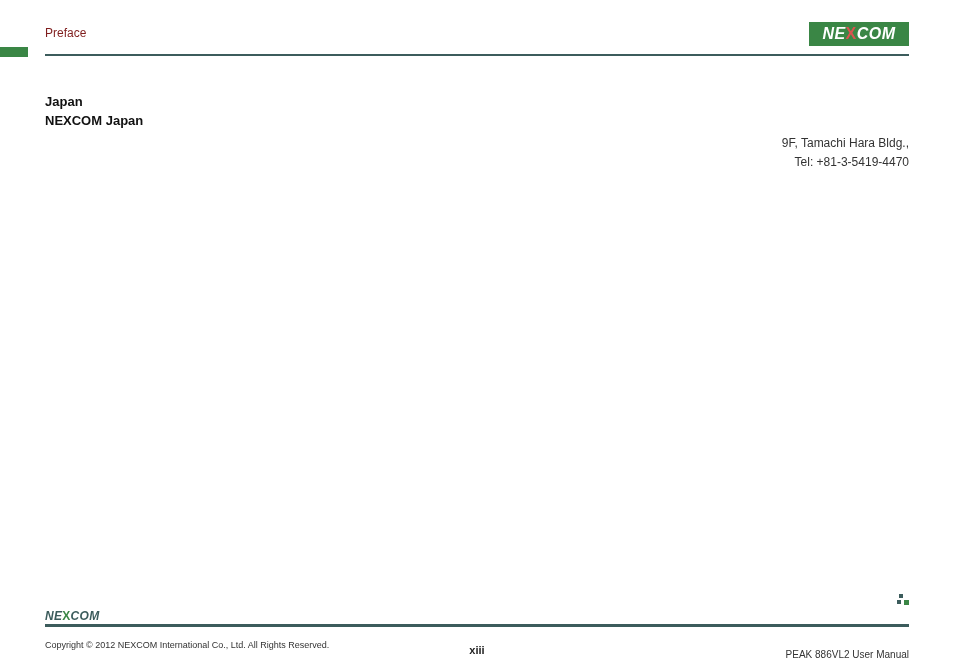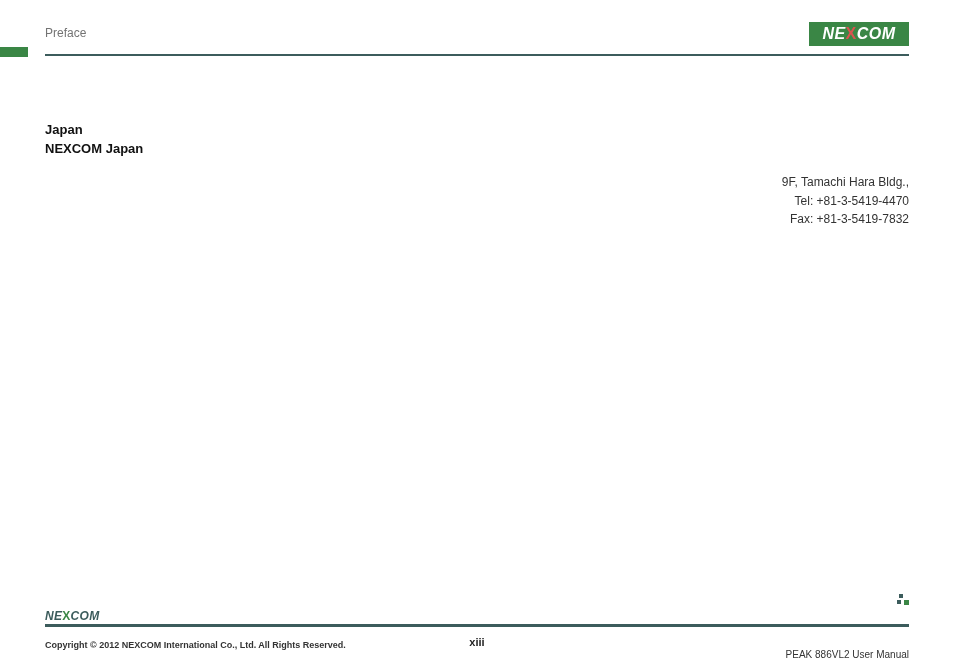--- a/index.html
+++ b/index.html
@@ -21,21 +21,21 @@
       position: relative;
     }
     .header {
       display: flex;
       justify-content: space-between;
       align-items: flex-start;
       padding-bottom: 6px;
     }
     .header-title {
       font-size: 12px;
-      color: #737373;
+      color: #7f1d1d;
       padding-top: 4px;
     }
     .logo-main {
       width: 100px;
       height: 24px;
       background: #3a8645;
       display: flex;
       align-items: center;
       justify-content: center;
       position: relative;
@@ -60,33 +60,33 @@
     }
     .rule-accent-block {
       position: absolute;
       left: 0;
       top: 47px;
       width: 28px;
       height: 10px;
       background: #3a8645;
     }
     .content {
-      padding-top: 66px;
+      padding-top: 38px;
     }
     .country-heading {
       font-size: 13px;
       font-weight: bold;
       color: #111;
       margin-bottom: 4px;
     }
     .company-heading {
       font-size: 13px;
       font-weight: bold;
       color: #111;
-      margin-bottom: 17px;
+      margin-bottom: 6px;
     }
     .address-line {
       font-size: 12px;
       color: #333;
       line-height: 1.55;
       text-align: right;
     }
     .footer {
       position: absolute;
       left: 45px;
@@ -115,32 +115,31 @@
     .footer-row {
       display: flex;
       justify-content: space-between;
       align-items: center;
       font-size: 9px;
       color: #333;
     }
     .footer-copyright {
       font-size: 9px;
       color: #333;
-      font-weight: bold;
     }
     .footer-manual {
       font-size: 10px;
       color: #333;
       margin-top: 19px;
     }
     .footer-pagenum {
       position: absolute;
       left: 50%;
       transform: translateX(-50%);
-      bottom: 12px;
+      bottom: 4px;
       font-size: 11px;
       font-weight: bold;
       color: #222;
     }
     .footer-corner {
       position: absolute;
       right: 0;
       top: -12px;
       width: 16px;
       height: 12px;
@@ -185,21 +184,20 @@
   </div>
 
   <div class="header-rule"></div>
   <div class="rule-accent-block"></div>
 
   <div class="content">
     <div class="country-heading">Japan</div>
     <div class="company-heading">NEXCOM Japan</div>
     <div class="address-line">9F, Tamachi Hara Bldg.,</div>
     <div class="address-line">Tel: +81-3-5419-4470</div>
-    <div class="address-line">Fax: +81-3-5419-7832</div>
   </div>
 
   <div class="footer">
     <div class="footer-logo-small">
       <span>NE</span><span class="x">X</span><span>COM</span>
     </div>
     <div class="footer-rule">
       <div class="footer-corner">
         <div class="sq1"></div>
         <div class="sq2"></div>

